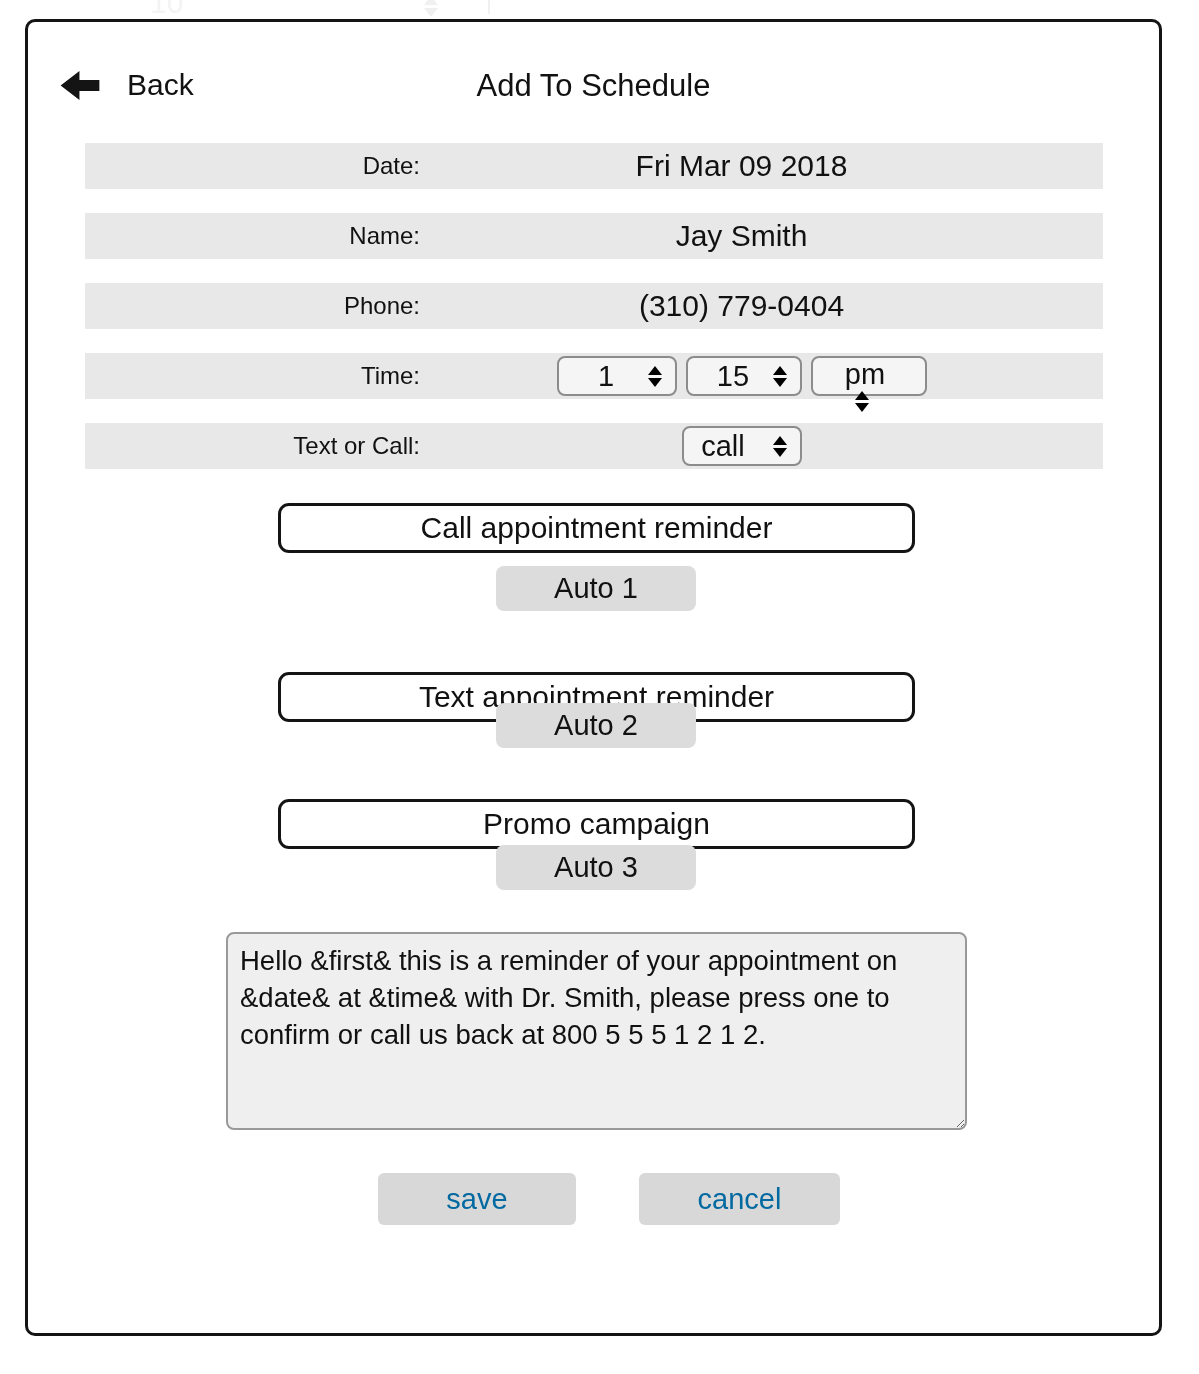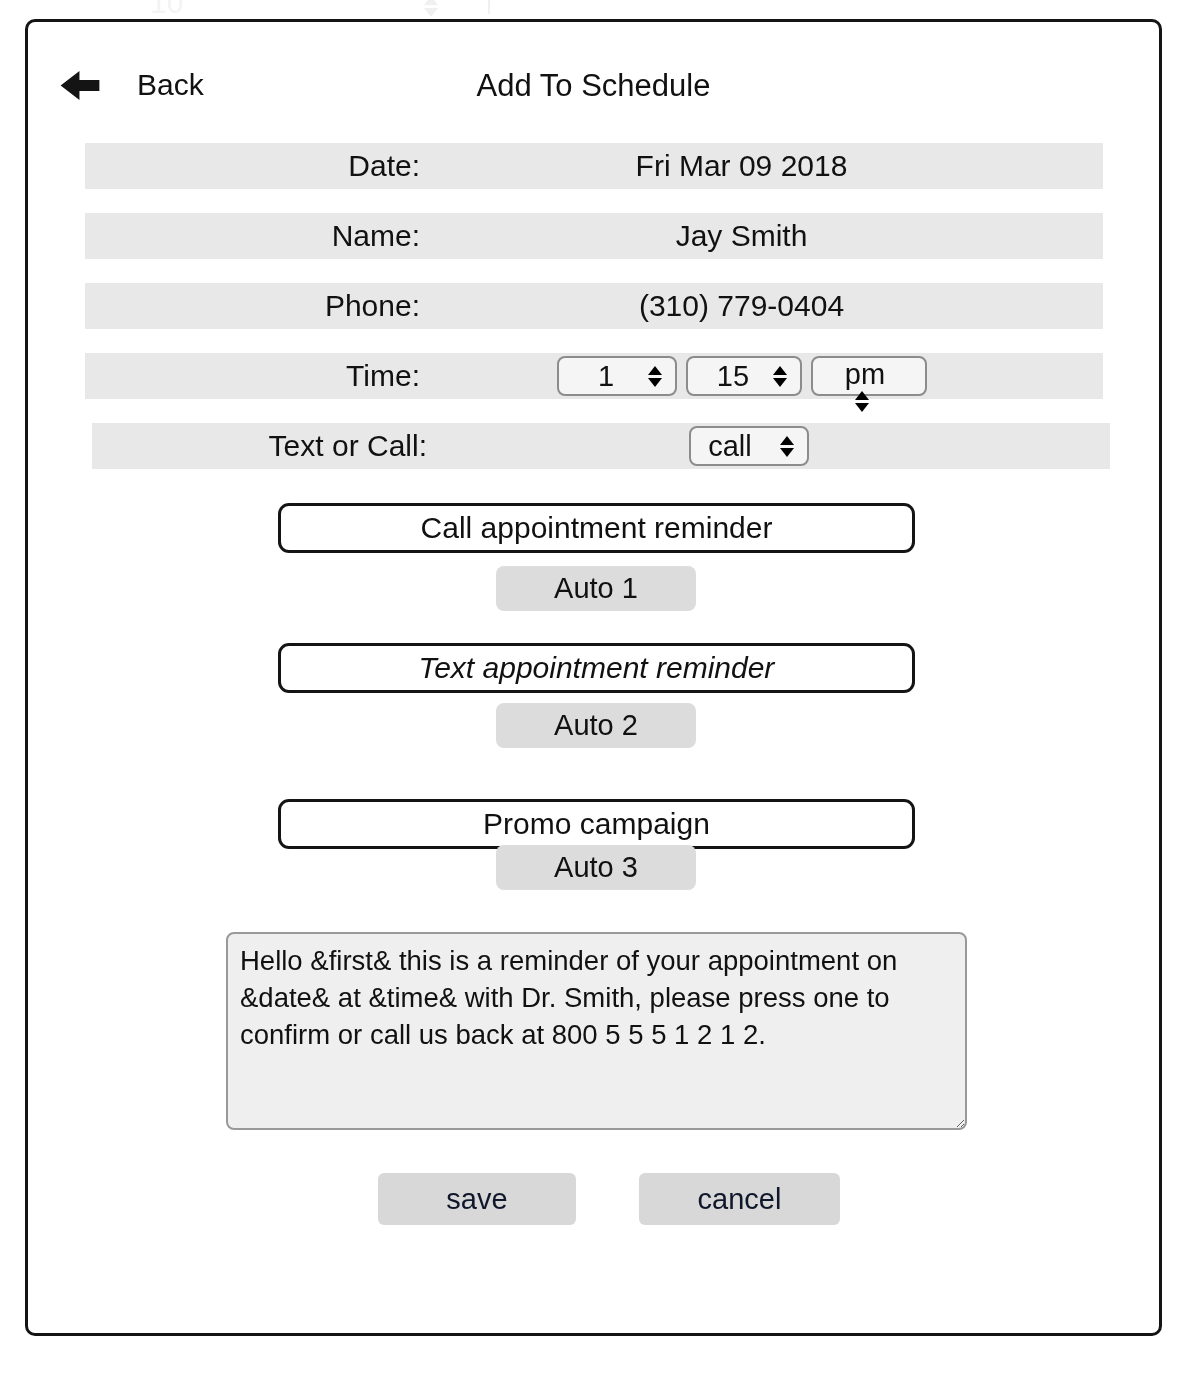--- a/index.html
+++ b/index.html
@@ -15,33 +15,33 @@
   .ghost-tri-up{width:0;height:0;border-left:7px solid transparent;border-right:7px solid transparent;border-bottom:9px solid #f0f0f0;margin-bottom:3px;}
   .ghost-tri-down{width:0;height:0;border-left:7px solid transparent;border-right:7px solid transparent;border-top:9px solid #f0f0f0;}
   .top-remnant .ghost-line{position:absolute;left:488px;top:-6px;width:2px;height:20px;background:#f0f0f0;}
 
   .panel{
     position:absolute;left:25px;top:19px;width:1137px;height:1317px;
     border:3px solid #141414;border-radius:10px;background:#fff;box-sizing:border-box;
   }
 
   
-  .back-btn{position:absolute;left:32px;top:46px;display:flex;align-items:center;gap:37px;cursor:pointer;}
+  .back-btn{position:absolute;left:32px;top:46px;display:flex;align-items:center;gap:27px;cursor:pointer;}
   .back-btn svg{display:block;}
   .back-label{font-size:30px;}
   .page-title{position:absolute;left:0;right:0;top:46px;text-align:center;font-size:31px;}
 
   
   .field-row{
     position:absolute;left:57px;width:1018px;height:46px;background:#e8e8e8;
     display:grid;grid-template-columns:335px 1fr;align-items:center;
   }
-  .field-label{text-align:right;font-size:30px;}
+  .field-label{text-align:right;font-size:24px;}
   .field-value{text-align:center;font-size:30px;padding-right:40px;}
-  .row-0{top:121px;} .row-1{top:191px;} .row-2{top:261px;} .row-3{top:331px;} .row-4{top:401px;margin-left:7px;}
+  .row-0{top:121px;} .row-1{top:191px;} .row-2{top:261px;} .row-3{top:331px;} .row-4{top:401px;}
 
   .select-group{display:flex;justify-content:center;align-items:center;gap:9px;padding-right:40px;}
   .fake-select{
     height:40px;background:#f5f5f5;border:2px solid #8c8c8c;border-radius:8px;
     display:flex;align-items:center;box-sizing:border-box;
     padding:0 13px 0 0;cursor:pointer;
   }
   .fake-select .sel-value{flex:1;text-align:center;font-size:29px;padding:0 10px 0 16px;}
   .spin{display:flex;flex-direction:column;align-items:center;}
   .tri-up{width:0;height:0;border-left:7px solid transparent;border-right:7px solid transparent;border-bottom:9px solid #000;margin-bottom:3px;}
@@ -53,38 +53,38 @@
     position:absolute;left:250px;width:637px;height:50px;box-sizing:border-box;
     background:#fff;border:3px solid #141414;border-radius:11px;
     display:flex;align-items:center;justify-content:center;font-size:30px;cursor:pointer;
   }
   .auto-btn{
     position:absolute;left:468px;width:200px;height:45px;box-sizing:border-box;
     background:#dcdcdc;border:none;border-radius:8px;
     display:flex;align-items:center;justify-content:center;font-size:29px;cursor:pointer;text-align:center;
   }
   .camp-0{top:481px;} .autob-0{top:544px;}
-  .camp-1{top:621px;font-style:italic;} .autob-1{top:681px;}
+  .camp-1{top:650px;} .autob-1{top:681px;}
   .camp-2{top:777px;} .autob-2{top:823px;}
 
   
   .message-box{
     position:absolute;left:198px;top:910px;width:741px;height:198px;box-sizing:border-box;
     background:#efefef;border:2px solid #999;border-radius:8px;
     font-family:"Liberation Sans","DejaVu Sans",sans-serif;
     font-size:27.5px;line-height:37px;color:#111;padding:8px 12px;
     resize:both;outline:none;
   }
 
   
   .action-btn{
     position:absolute;top:1151px;height:52px;box-sizing:border-box;
     background:#d8d8d8;border:none;border-radius:6px;
     font-family:"Liberation Sans","DejaVu Sans",sans-serif;
-    font-size:29px;color:#0f172a;cursor:pointer;
+    font-size:29px;color:#0369a1;cursor:pointer;
   }
   .save-btn{left:350px;width:198px;}
   .cancel-btn{left:611px;width:201px;}
 </style>
 </head>
 <body>
 
 <div class="top-remnant">
   <span class="ghost-text">10</span>
   <span class="ghost-spin">

